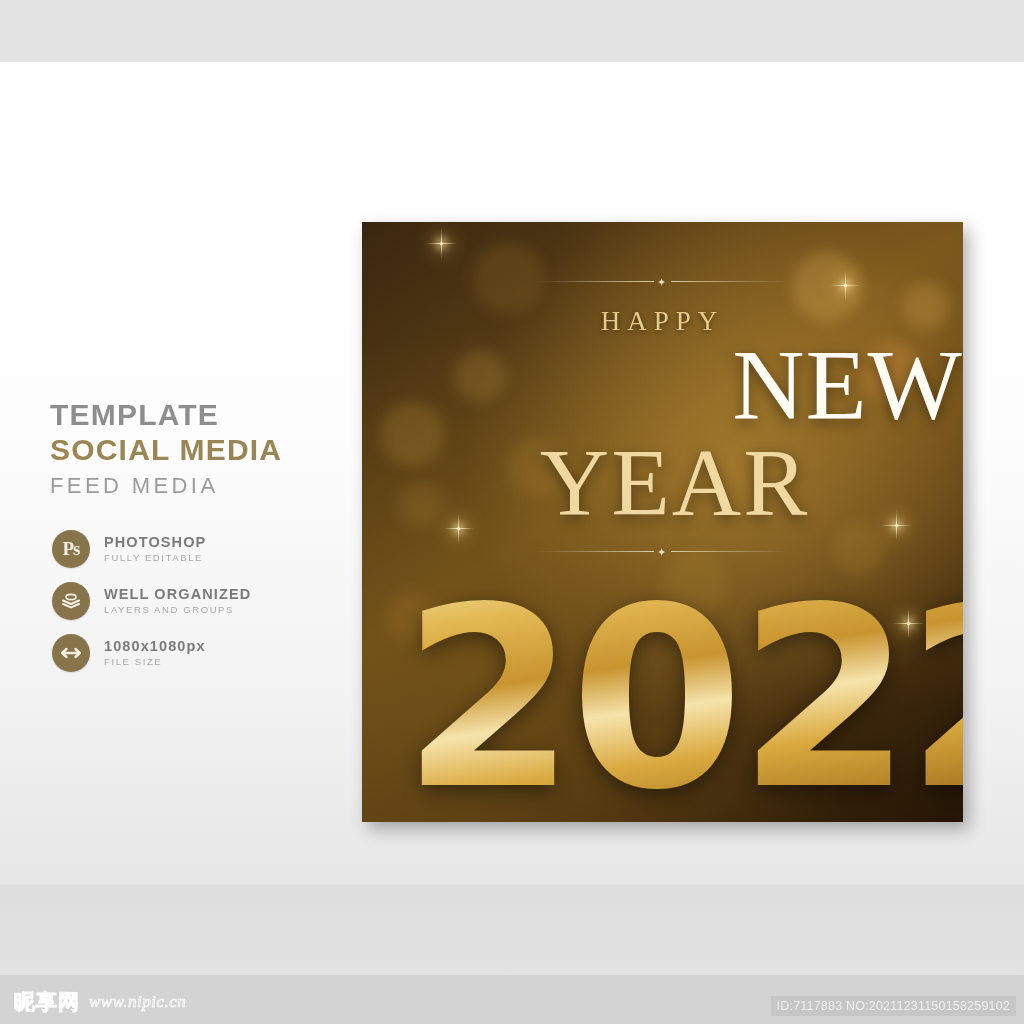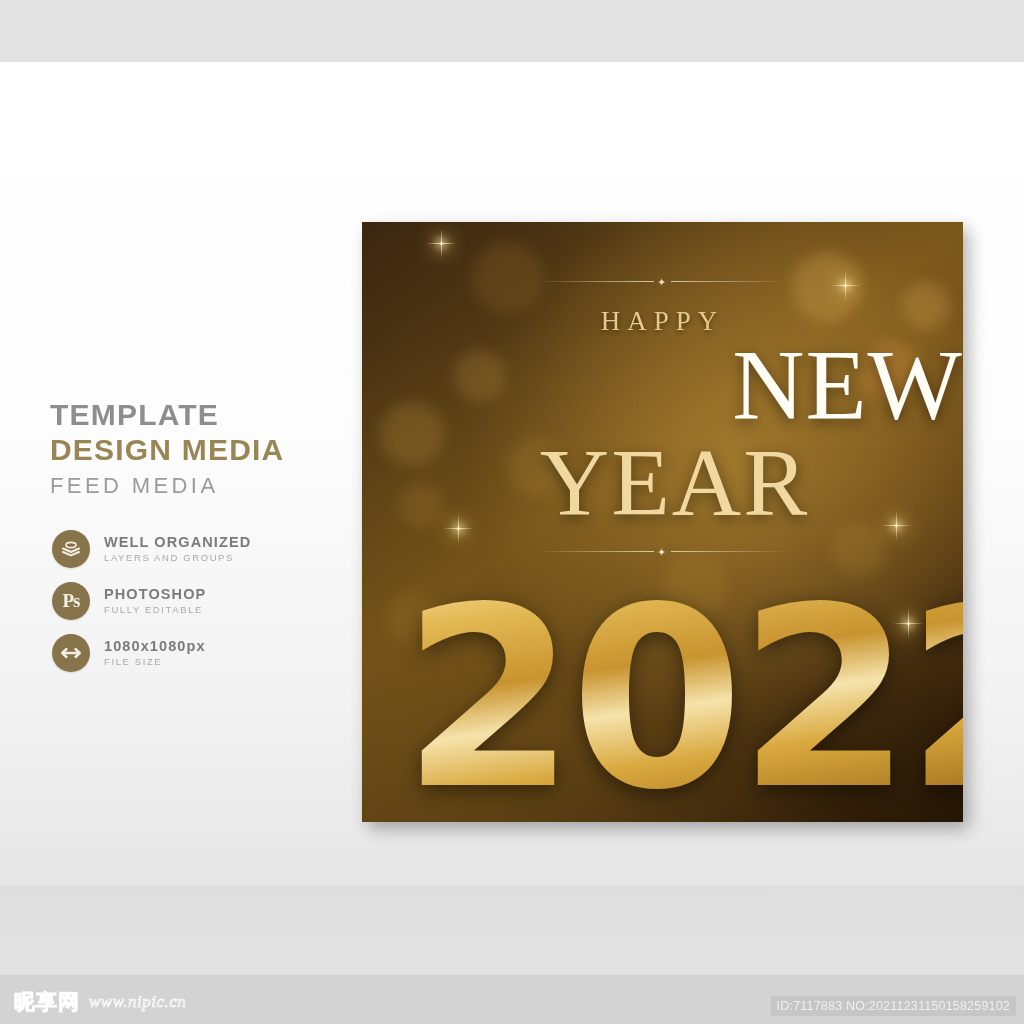--- a/index.html
+++ b/index.html
@@ -89,47 +89,47 @@
 
 <div class="stage">
 
   <div class="band-top"></div>
   <div class="band-mid"></div>
   <div class="band-bottom"></div>
   <div class="band-footer"></div>
 
   <div class="info">
     <div class="tl1">TEMPLATE</div>
-    <div class="tl2">DESIGN MEDIA</div>
+    <div class="tl2">SOCIAL MEDIA</div>
     <div class="tl3">FEED MEDIA</div>
   </div>
 
   <div class="feat-list">
+
+    <div class="feat">
+      <div class="badge">
+        <span class="ps">Ps</span>
+      </div>
+      <div class="feat-txt">
+        <div class="feat-t1">PHOTOSHOP</div>
+        <div class="feat-t2">FULLY EDITABLE</div>
+      </div>
+    </div>
 
     <div class="feat">
       <div class="badge">
         <svg width="22" height="20" viewBox="0 0 22 20">
           <ellipse cx="11" cy="6" rx="5" ry="2.6" fill="none" stroke="#f3efe3" stroke-width="1.6"></ellipse>
           <path d="M3 9.5 L11 13 L19 9.5" fill="none" stroke="#f3efe3" stroke-width="2.1" stroke-linecap="round" stroke-linejoin="round"></path>
           <path d="M3 13 L11 16.4 L19 13" fill="none" stroke="#f3efe3" stroke-width="2.1" stroke-linecap="round" stroke-linejoin="round"></path>
         </svg>
       </div>
       <div class="feat-txt">
         <div class="feat-t1">WELL ORGANIZED</div>
         <div class="feat-t2">LAYERS AND GROUPS</div>
-      </div>
-    </div>
-
-    <div class="feat">
-      <div class="badge">
-        <span class="ps">Ps</span>
-      </div>
-      <div class="feat-txt">
-        <div class="feat-t1">PHOTOSHOP</div>
-        <div class="feat-t2">FULLY EDITABLE</div>
       </div>
     </div>
 
     <div class="feat">
       <div class="badge">
         <svg width="24" height="16" viewBox="0 0 24 16">
           <path d="M4 8 H20" stroke="#f3efe3" stroke-width="2.4" stroke-linecap="round"></path>
           <path d="M7.5 4 L3.2 8 L7.5 12" fill="none" stroke="#f3efe3" stroke-width="2.4" stroke-linecap="round" stroke-linejoin="round"></path>
           <path d="M16.5 4 L20.8 8 L16.5 12" fill="none" stroke="#f3efe3" stroke-width="2.4" stroke-linecap="round" stroke-linejoin="round"></path>
         </svg>

